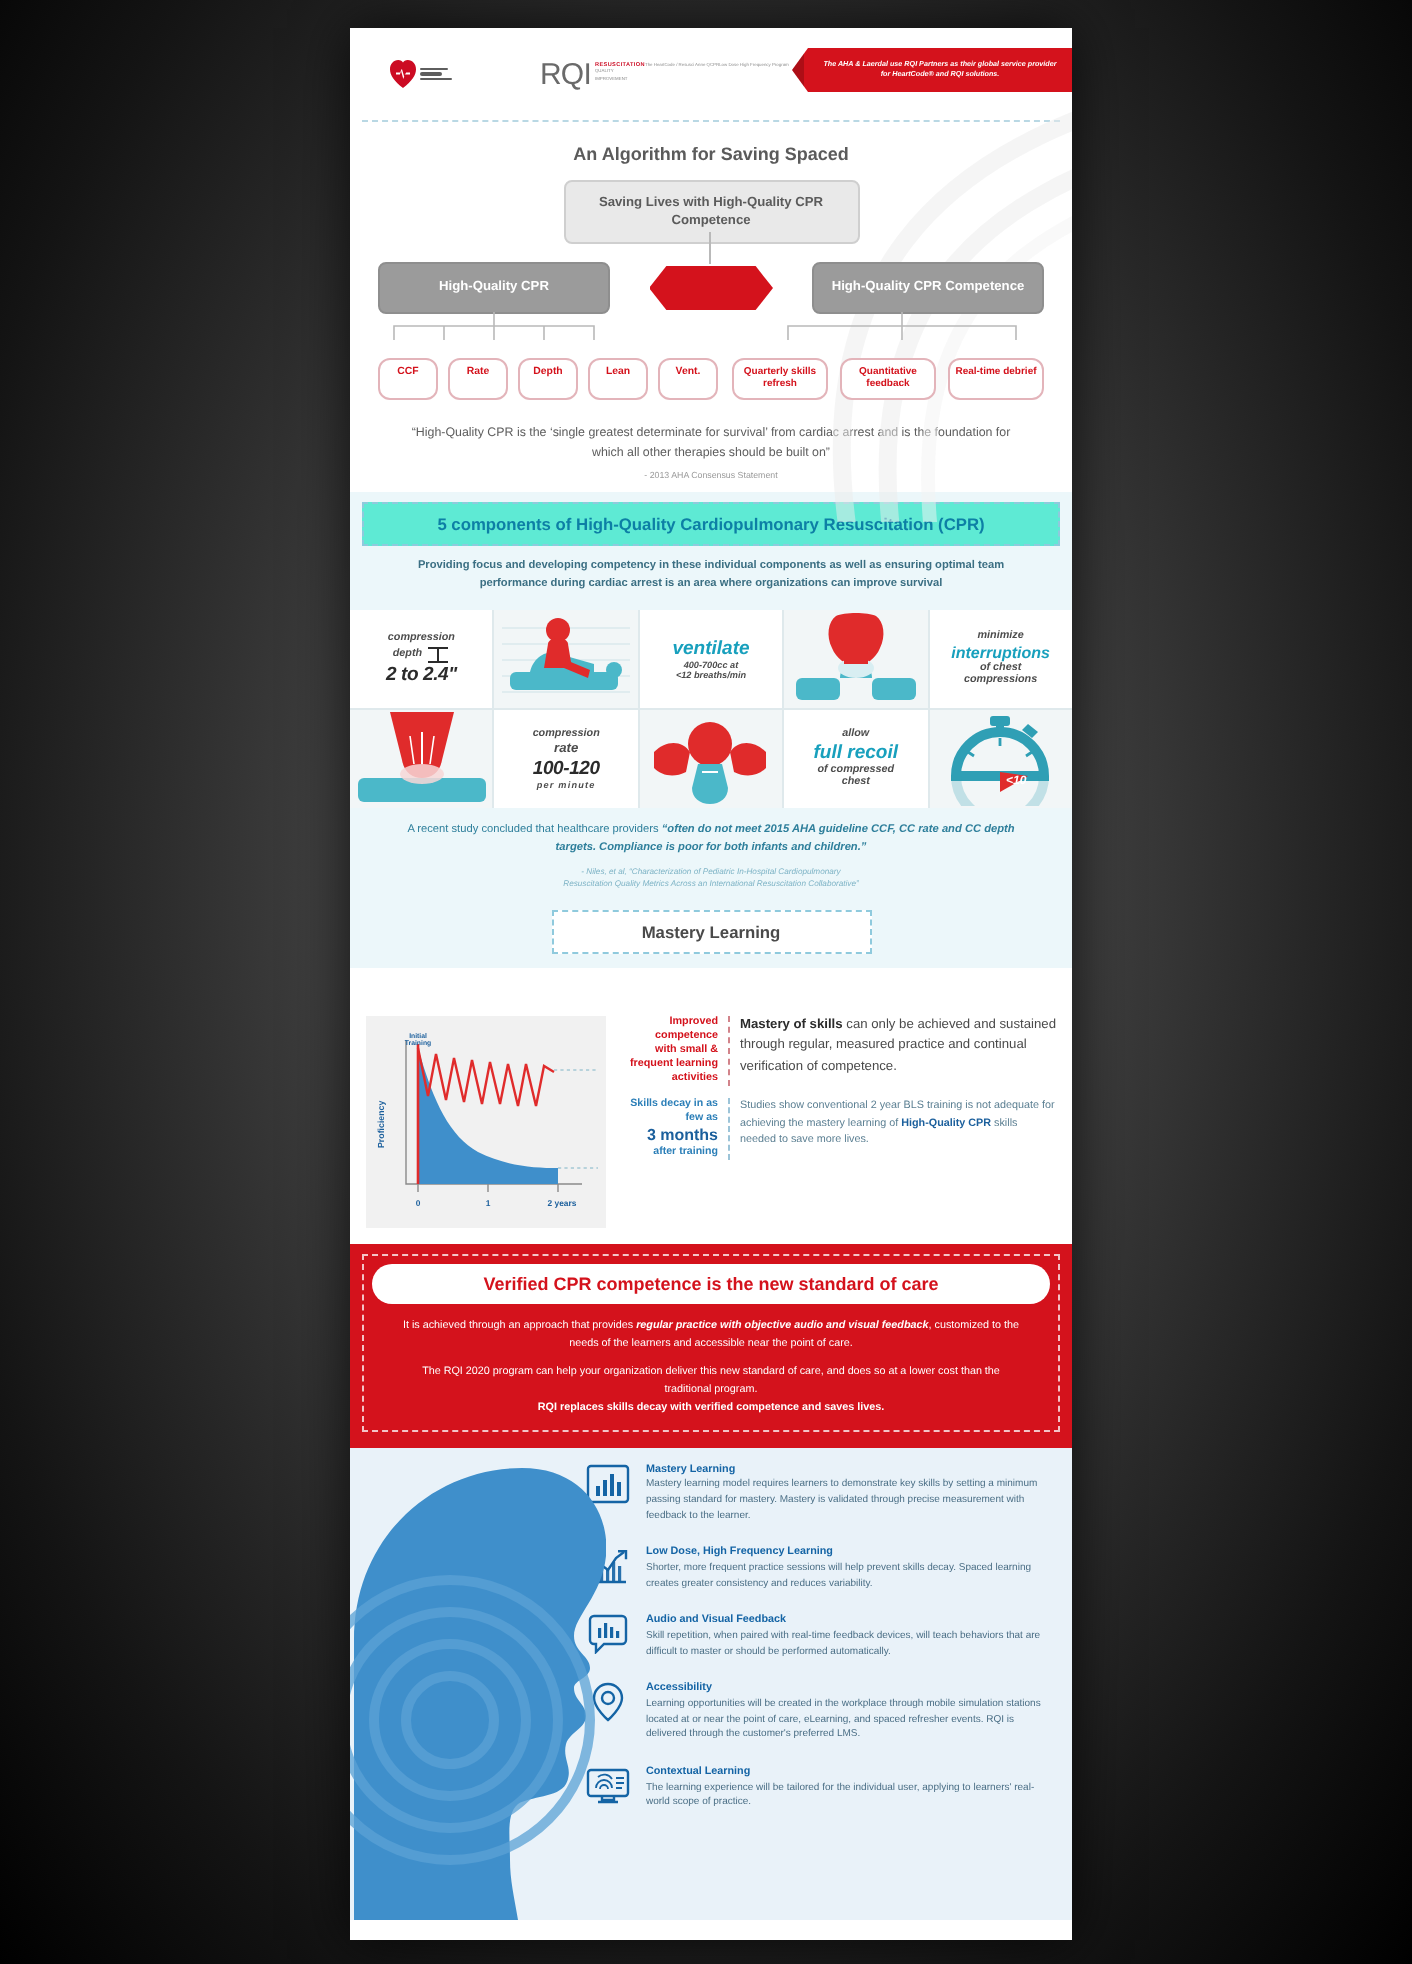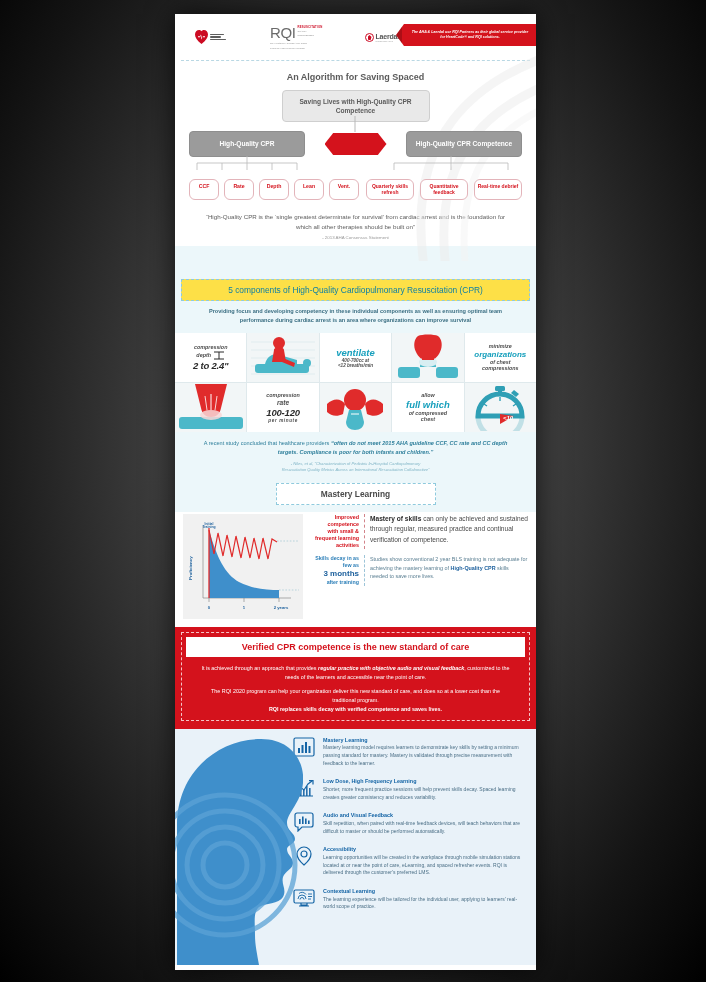--- a/index.html
+++ b/index.html
@@ -27,21 +27,21 @@
   .logobar { height: 46px; display: flex; align-items: center; padding: 0 8px; background:#fff; position:relative; }
   .aha-logo { display:flex; align-items:center; gap:2px; margin-left: 12px; }
   .aha-heart { width:13px; height:14px; position:relative; }
   .aha-heart:before { content:""; position:absolute; inset:0;
      background:#cc0b23;
      clip-path: path("M6.5 14C2 10.5 0 7.6 0 4.6 0 2 1.8 0 4.1 0 5.3 0 6.1.6 6.5 1.3 6.9.6 7.7 0 8.9 0 11.2 0 13 2 13 4.6c0 3-2 5.9-6.5 9.4z"); }
   .aha-heart:after { content:""; position:absolute; left:3px; top:3.5px; width:7px; height:6px;
      background:#fff; clip-path: polygon(0 45%,28% 45%,42% 15%,58% 80%,72% 45%,100% 45%,100% 62%,64% 62%,52% 100%,36% 32%,28% 62%,0 62%); }
   .aha-txt { display:flex; flex-direction:column; gap:1px; }
   .aha-txt i { display:block; height:1.6px; background:#5e5e5e; border-radius:1px; }
-  .rqi-logo { margin-left: 44px; display:flex; flex-direction:column; align-items:flex-start; }
+  .rqi-logo { margin-left: 44px; display:flex; flex-direction:row; align-items:flex-start; }
   .rqi-row { display:flex; align-items:flex-start; gap:2px; }
   .rqi-word { font-size:15px; font-weight:400; color:#6a6a6a; letter-spacing:-.4px; line-height:1; font-family:"Liberation Sans",sans-serif; }
   .rqi-sub { display:flex; flex-direction:column; gap:1px; padding-top:1px; }
   .rqi-sub b { font-size:2.8px; color:#cc0b23; letter-spacing:.2px; line-height:1.25; font-weight:700;}
   .rqi-sub s { font-size:2.2px; color:#8a8a8a; text-decoration:none; line-height:1.25;}
   .rqi-foot { font-size:2.2px; color:#8e8e8e; margin-top:2px; line-height:1.3; }
   .laerdal { margin-left: 42px; display:flex; align-items:center; gap:2px; }
   .lae-mark { width:9px; height:9px; border-radius:50%; border:1px solid #cc0b23; position:relative; }
   .lae-mark:after{content:"";position:absolute;left:2px;top:1.6px;width:4px;height:5px;background:#cc0b23;
      clip-path:polygon(50% 0,100% 38%,78% 100%,22% 100%,0 38%);}
@@ -74,22 +74,22 @@
           background:#fff; font-size:5.2px; line-height:1.35; padding:3px 0; }
   .pleft { width:30px; margin-right:5px; }
   .pright { width:48px; margin-right:6px; font-size:5px; }
 
   
   .quote { text-align:center; padding:6px 26px 4px; color:#5d5d5d; font-size:6.2px; line-height:1.55; }
   .quote .src { font-size:4.4px; color:#9a9a9a; margin-top:4px; }
 
   
   .cyanwrap { background:#ecf7fa; padding:5px 6px 6px; }
-  .cyanhead { background:#fde047; border:1px dashed #8fcadd; text-align:center; padding:5px 2px;
-              color:#0d7fa5; font-weight:400; font-size:8.4px;margin-top:28px; }
+  .cyanhead { background:#5eead4; border:1px dashed #8fcadd; text-align:center; padding:5px 2px;
+              color:#0d7fa5; font-weight:700; font-size:8.4px; }
   .cyanbody { text-align:center; color:#3b6f83; font-size:5.6px; line-height:1.6; padding:6px 20px 2px; font-weight:700;}
 
   
   .grid5 { display:grid; grid-template-columns:repeat(5,1fr); grid-auto-rows:49px; gap:1px; background:#dfe9ec; }
   .cell { background:#fff; display:flex; align-items:center; justify-content:center; text-align:center;
           padding:2px; position:relative; overflow:hidden;font-style:italic; }
   .cell.shade { background:#f2f6f7; }
   .cl-t { font-size:5.4px; color:#4c4c4c; font-weight:700; line-height:1.25; }
   .cl-big { font-size:9.5px; color:#2b2b2b; font-weight:700; letter-spacing:-.2px;}
   .cl-cyan-big { font-size:9.5px; color:#18a0bd; font-weight:700; }
@@ -98,40 +98,40 @@
   
   .studyq { background:#ecf7fa; text-align:center; padding:7px 18px 7px; }
   .studyq p { color:#2e7f9b; font-size:5.6px; line-height:1.6; }
   .studyq p b { font-style:italic; }
   .studyq .cite { color:#7fb4c6; font-size:4.1px; line-height:1.45; margin-top:4px; font-style:italic;}
 
   
   .masteryhead { background:#ecf7fa; padding:3px 6px 7px; }
   .mh-in { background:#fff; border:1px dashed #8fcadd; width:160px; margin:0 auto; text-align:center;
            padding:5px 2px; color:#4a4a4a; font-weight:700; font-size:8.4px; }
-  .mastery { display:flex; padding:2px 8px 6px; gap:4px; background:#fff;}
+  .mastery { display:flex; padding:24px 8px 6px; gap:4px; background:#fff;}
   .mchart { width:120px; background:#f1f1f1; position:relative; padding:4px; }
   .mcols { flex:1; display:flex; flex-direction:column; gap:6px; }
   .mrow { display:flex; gap:5px; align-items:flex-start; }
   .mlabel { width:52px; text-align:right; font-weight:700; line-height:1.3; }
   .mlabel .r { color:#d4121c; font-size:5.4px; }
   .mlabel .rb { color:#d4121c; font-size:5.4px; }
   .mdiv { border-left:1px dashed #d2838a; align-self:stretch; }
   .mdivb { border-left:1px dashed #9cc4d8; align-self:stretch; }
   .mtext { flex:1; font-size:6.6px; color:#4a4a4a; line-height:1.62; }
   .mtext b { color:#2b2b2b; }
   .mlabel2 .b1 { color:#2c7fb8; font-size:5.3px; }
   .mlabel2 .b2 { color:#1b5f9c; font-size:8px; }
   .mtext2 { flex:1; font-size:5.4px; color:#5b7f92; line-height:1.62; }
   .mtext2 b { color:#1b5f9c; }
 
   
   .redband { background:#d4121c; padding:5px 6px 8px; border-top:2px solid #fff; }
   .rb-in { border:1px dashed rgba(255,255,255,.75); padding:4px; }
-  .rb-head { background:#fff; text-align:center; padding:5px 2px; color:#d4121c; font-weight:700; font-size:9px; }
+  .rb-head { background:#fff; text-align:center; padding:5px 2px; color:#d4121c; font-weight:700; font-size:9px;border-radius:10px; }
   .rb-body { color:#fff; text-align:center; font-size:5.4px; line-height:1.62; padding:7px 14px 2px; }
   .rb-body i { font-weight:700; }
   .rb-body .l2 { margin-top:6px; }
   .rb-body .l3 { font-weight:700; }
 
   
   .ccband { background:#e9f2f9; padding:5px 6px 6px; }
   .cc-head { background:#fff; border:1px dashed #9cc4d8; text-align:center; padding:5px 2px;
              color:#1464a5; font-weight:700; font-size:8.6px; }
   .ccbody { position:relative; background:#e9f2f9; padding:8px 10px 10px 118px; min-height:236px;}
@@ -289,21 +289,21 @@
         <path d="M24 33c0-4 2-6 8-6s8 2 8 6z" fill="#4bb8c9"></path>
         <path d="M22 2c4-2 16-2 20 0 4 3 5 10 2 16-2 5-7 9-12 9s-10-4-12-9c-3-6-2-13 2-16z" fill="#e02b2b"></path>
         <ellipse cx="32" cy="28" rx="9" ry="5" fill="#d8eef2"></ellipse>
         <path d="M26 22h12v4H26z" fill="#e02b2b"></path>
       </svg>
     </div>
 
     <div class="cell">
       <div>
         <div class="cl-t">minimize</div>
-        <div class="cl-cyan-big" style="font-size:8px">organizations</div>
+        <div class="cl-cyan-big" style="font-size:8px">interruptions</div>
         <div class="cl-t">of chest</div>
         <div class="cl-t">compressions</div>
       </div>
     </div>
 
     <div class="cell shade">
       <svg width="64" height="47" viewBox="0 0 64 47">
         <rect width="64" height="47" fill="#f2f6f7"></rect>
         <rect x="0" y="33" width="64" height="12" rx="3" fill="#4bb8c9"></rect>
         <path d="M16 0h32l-6 24c-1 6-5 9-10 9s-9-3-10-9z" fill="#e02b2b"></path>
@@ -329,21 +329,21 @@
         <path d="M4 20c6-6 14-6 18 0l-2 10c-6 3-12 2-16-2z" fill="#e02b2b"></path>
         <path d="M60 20c-6-6-14-6-18 0l2 10c6 3 12 2 16-2z" fill="#e02b2b"></path>
         <path d="M26 26h12l3 12c0 5-4 8-9 8s-9-3-9-8z" fill="#4bb8c9"></path>
         <path d="M28 30h8" stroke="#fff" stroke-width="1"></path>
       </svg>
     </div>
 
     <div class="cell">
       <div>
         <div class="cl-t">allow</div>
-        <div class="cl-cyan-big">full which</div>
+        <div class="cl-cyan-big">full recoil</div>
         <div class="cl-t">of compressed</div>
         <div class="cl-t">chest</div>
       </div>
     </div>
 
     <div class="cell shade">
       <svg width="64" height="47" viewBox="0 0 64 47">
         <rect width="64" height="47" fill="#f2f6f7"></rect>
         <rect x="27" y="2" width="10" height="5" rx="1.5" fill="#2f9fb5"></rect>
         <rect x="30" y="6" width="4" height="4" fill="#2f9fb5"></rect>

